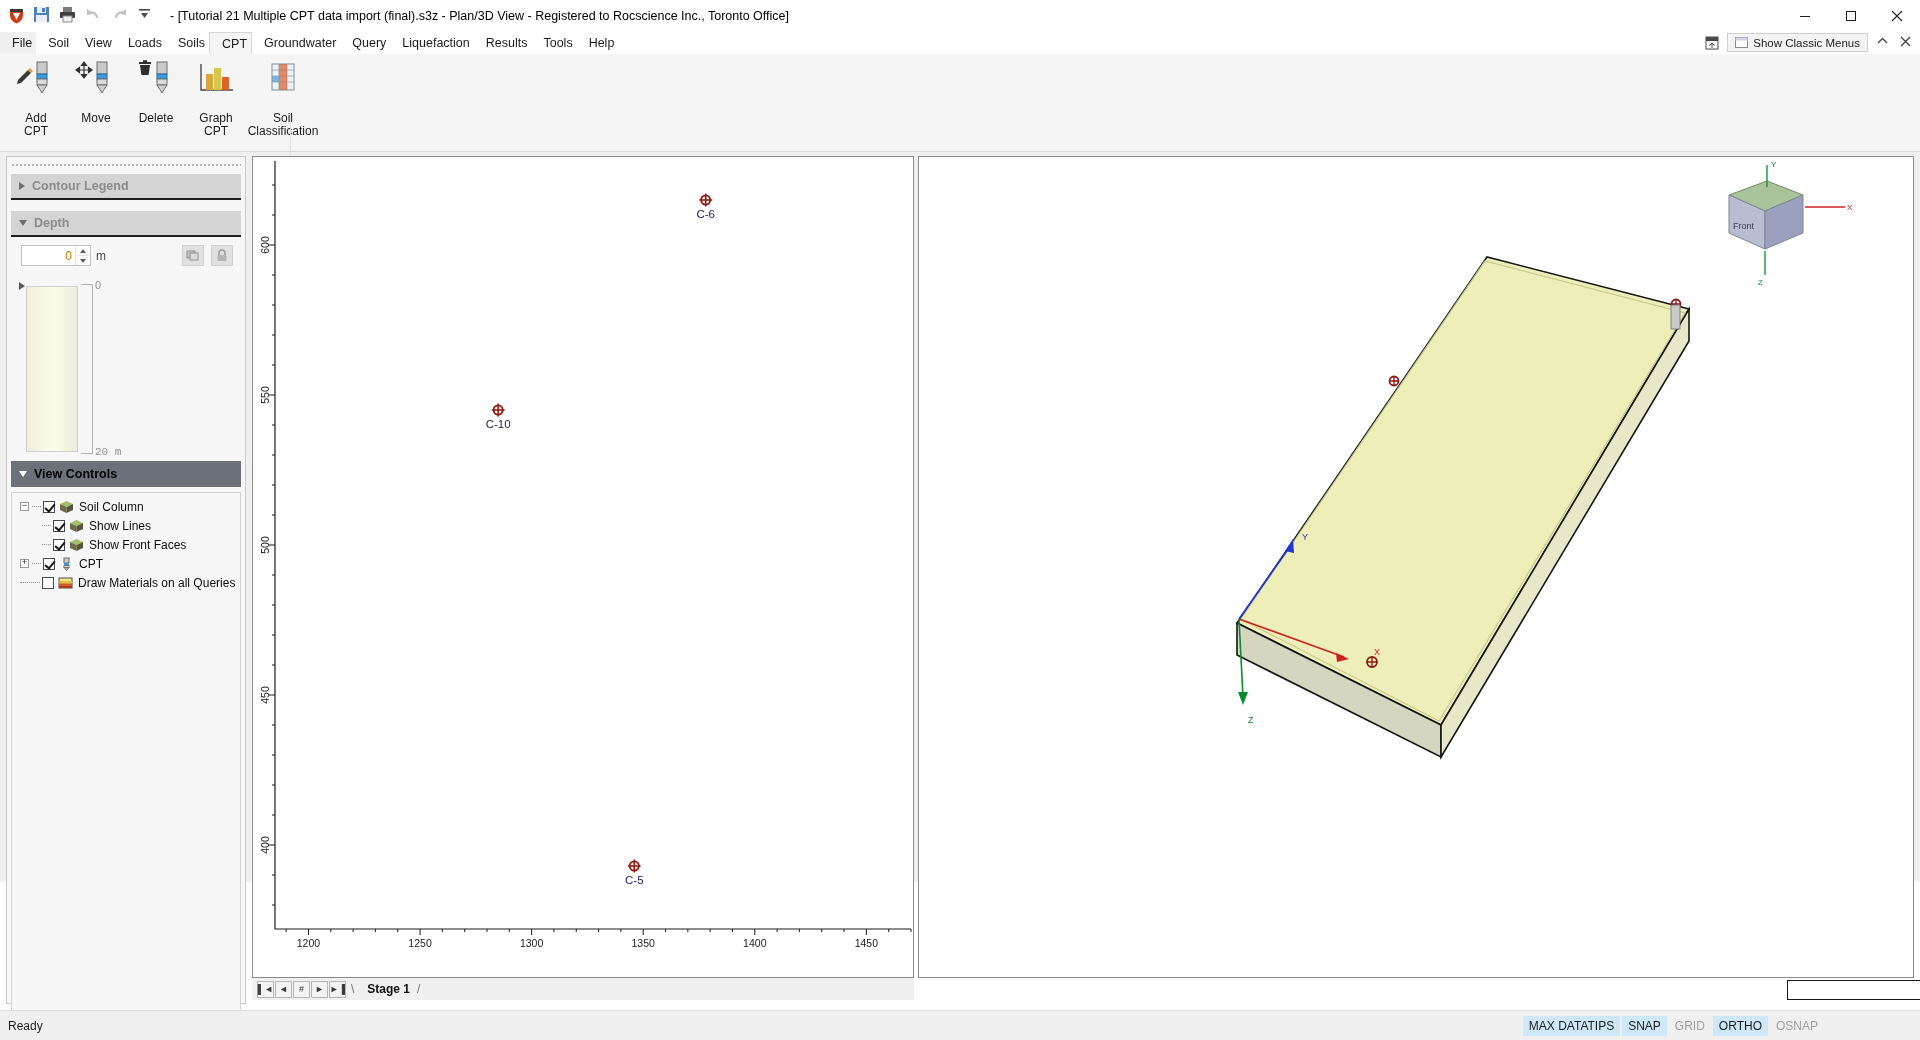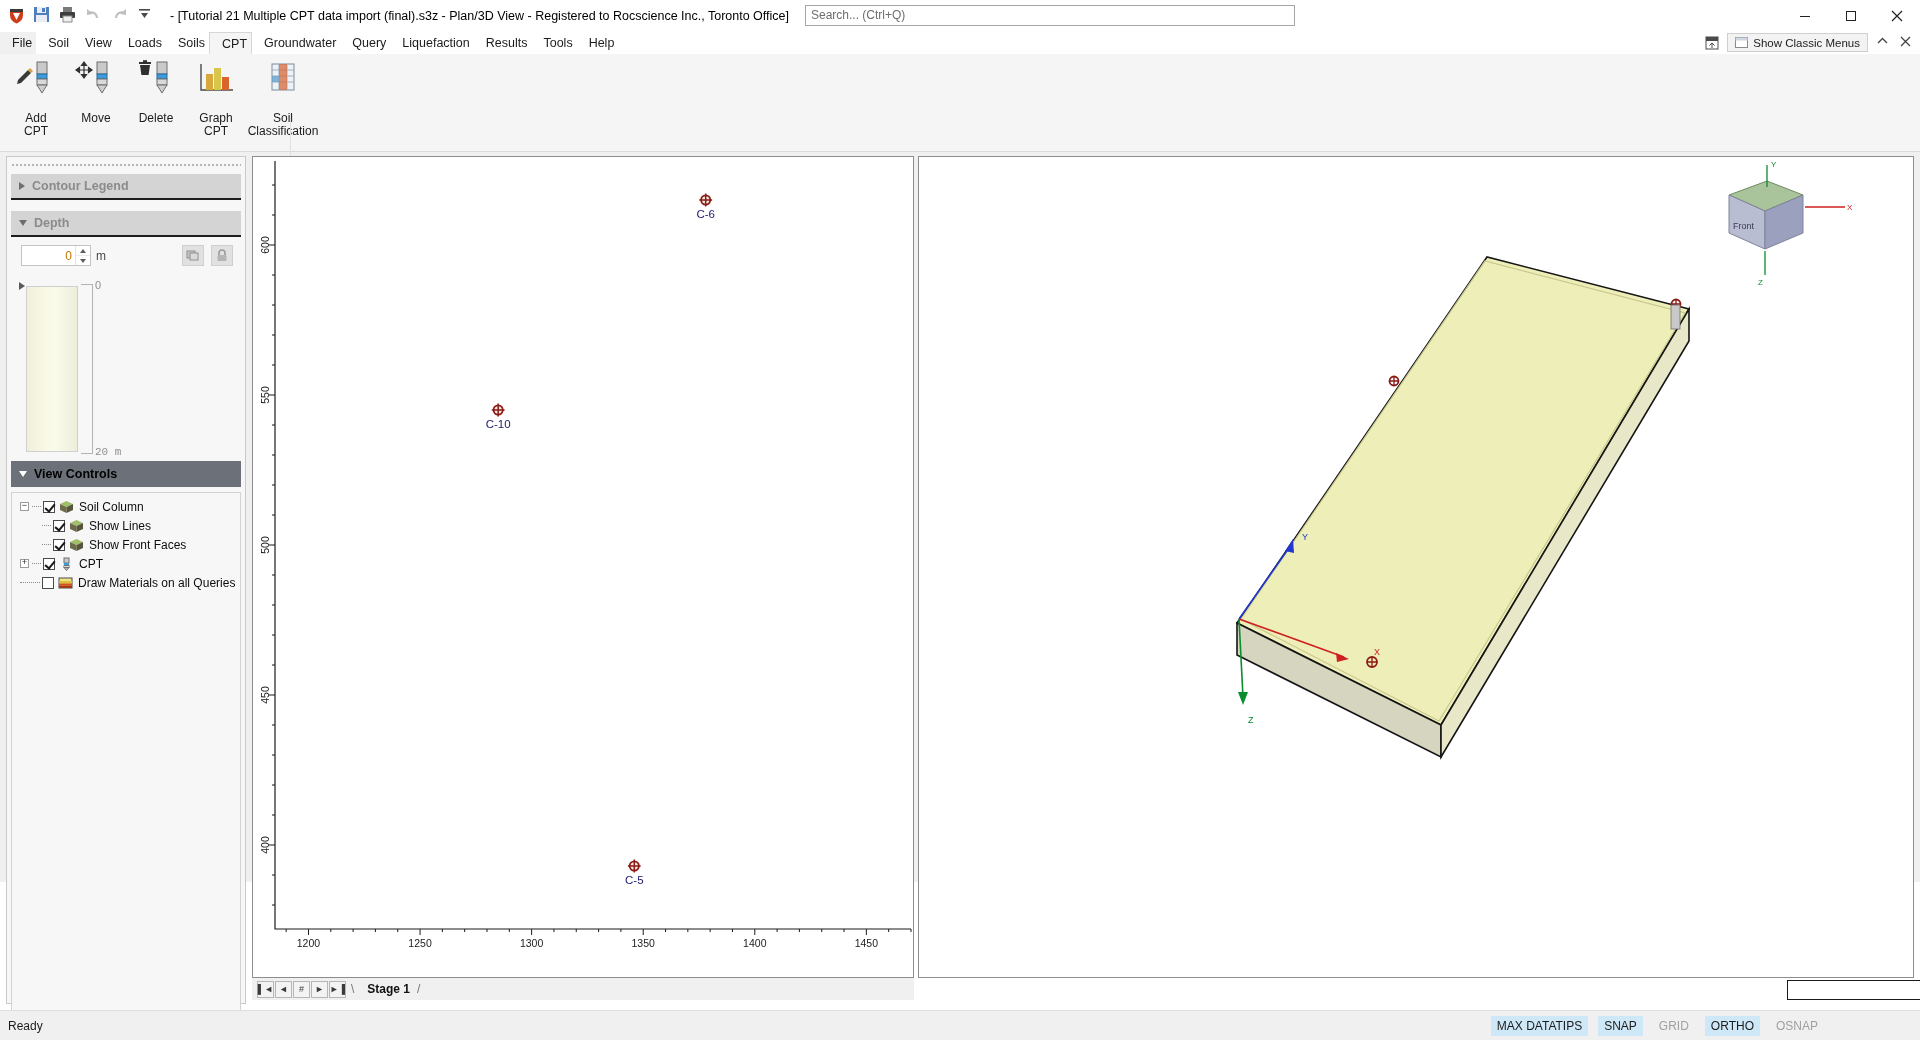--- a/index.html
+++ b/index.html
@@ -177,21 +177,21 @@
     position:absolute; left:1787px; top:980px; width:162px; height:20px;
     border:1px solid #1b1b1b; background:#fff;
   }
 
   
   #statusbar {
     position:absolute; left:0; top:1010px; width:1920px; height:30px;
     background:#f0f0f0; border-top:1px solid #dedede; display:flex; align-items:center;
   }
   #status-ready { margin-left:8px; font-size:12px; color:#1b1b1b; }
-  .status-right { position:absolute; right:96px; top:0; height:30px; display:flex; align-items:center; gap:10px; }
+  .status-right { position:absolute; right:96px; top:0; height:30px; display:flex; align-items:center; gap:2px; }
   .sflag { font-size:12px; color:#1b1b1b; padding:3px 6px; }
   .sflag.on { background:#cfe8f7; }
   .sflag.off { color:#a0a0a0; }
 </style>
 </head>
 <body>
 
 <div id="app">
 
   <div id="titlebar">
@@ -231,21 +231,20 @@
           </svg>
       </span>
       <span class="qicon">
         <svg width="15" height="15" viewBox="0 0 15 15">
             <rect x="2" y="3" width="11" height="1.6" fill="#4a4a4a"></rect>
             <path d="M4 7 L11 7 L7.5 12 Z" fill="#4a4a4a"></path>
           </svg>
       </span>
     </div>
     <div class="title-text">- [Tutorial 21 Multiple CPT data import (final).s3z - Plan/3D View - Registered to Rocscience Inc., Toronto Office]</div>
-    <div class="searchbox">Search... (Ctrl+Q)</div>
     <div class="wincontrols">
       <div class="wincontrol">
         <svg width="12" height="12" viewBox="0 0 12 12">
             <rect x="1" y="6" width="10" height="1" fill="#222"></rect>
           </svg>
       </div>
       <div class="wincontrol">
         <svg width="12" height="12" viewBox="0 0 12 12">
             <rect x="1.5" y="1.5" width="9" height="9" fill="none" stroke="#222"></rect>
           </svg>

